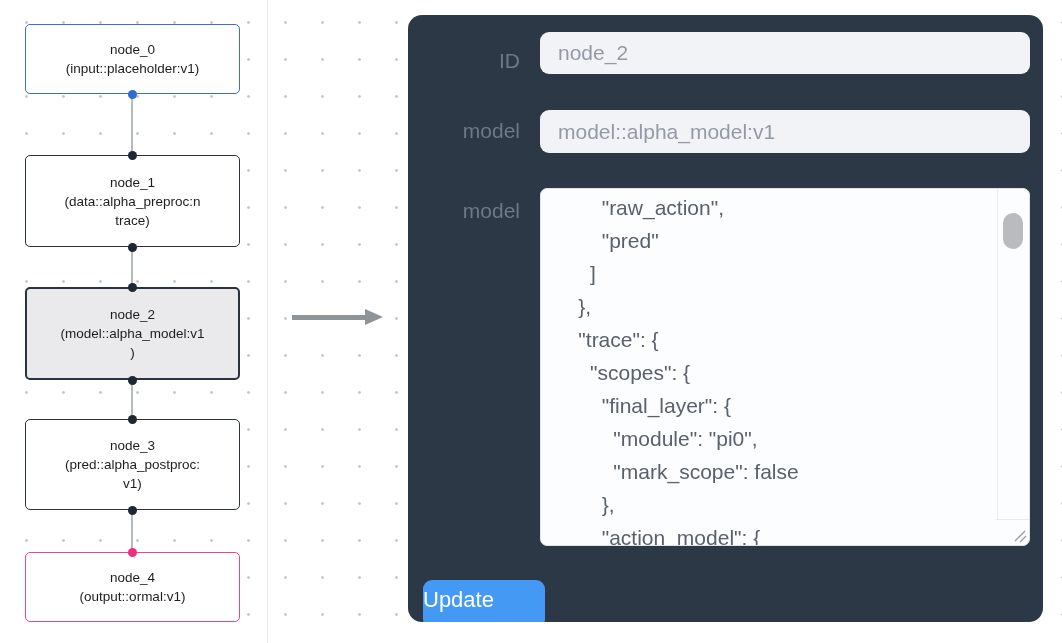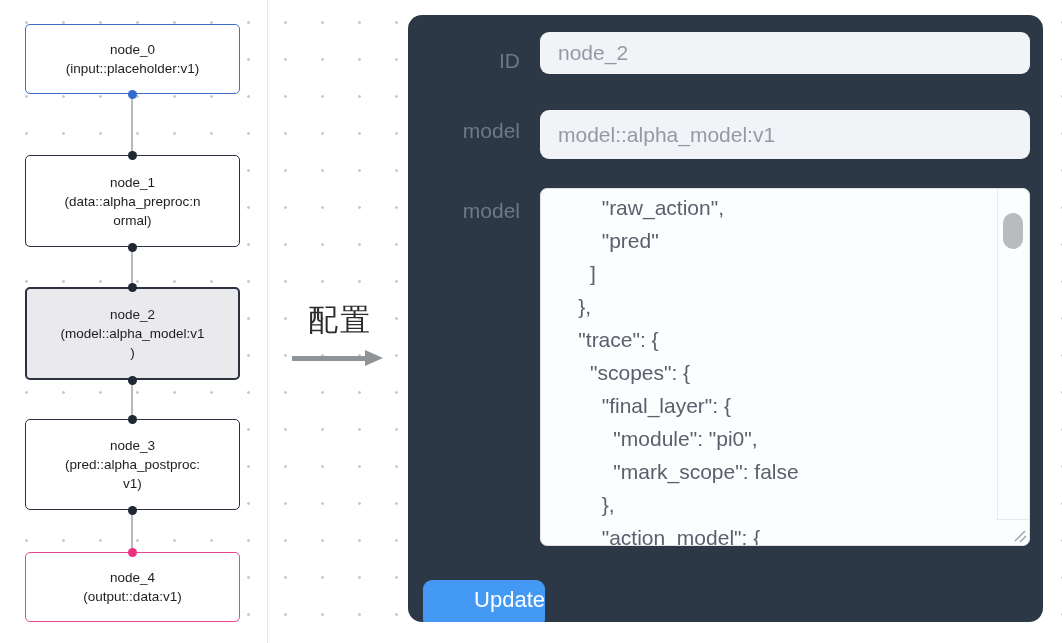--- a/index.html
+++ b/index.html
@@ -60,41 +60,41 @@
   .flabel.l-type { top:104px; }
   .flabel.l-config { top:184px; }
 
   .tinput {
     position:absolute; left:132px; width:490px; height:42px;
     background:#f1f3f7; border:none; border-radius:9px;
     font-family:"Liberation Sans", sans-serif; font-size:21px; color:#939aa6;
     padding:0 18px; outline:none;
   }
   .tinput.i-id { top:17px; }
-  .tinput.i-type { top:95px; height:49px; }
+  .tinput.i-type { top:95px; height:43px; }
 
   .ta {
     position:absolute; left:132px; top:173px; width:490px; height:358px;
     background:#fcfdfe; border:1px solid #dfe3e8; border-radius:7px; overflow:hidden;
   }
   .ta .code {
     position:absolute; left:0; top:2px; right:34px; bottom:0; padding:0 0 0 14px;
     font-family:"Liberation Sans", sans-serif; font-size:21px; line-height:33px;
     color:#59616c; white-space:pre; overflow:hidden;
   }
   .ta .vdivider { position:absolute; left:456px; top:0; width:1px; height:330px; background:#e8eaed; }
   .ta .hline { position:absolute; left:455px; right:0; top:330px; height:1px; background:#e8eaed; }
   .ta .thumb { position:absolute; left:462px; top:24px; width:20px; height:36px; background:#b9bbbf; border-radius:10px; }
   .ta .grip { position:absolute; right:2px; bottom:2px; }
 
   .update-btn {
     position:absolute; left:15px; top:565px; width:122px; height:48px;
     background:#4499f5; border:none; border-radius:9px;
     color:#ffffff; font-family:"Liberation Sans", sans-serif; font-size:22px;
-    text-align:right; padding-bottom:8px; cursor:pointer;
+    text-align:left; padding-bottom:8px; cursor:pointer;
   }
 </style>
 </head>
 <body>
 
 <div class="stage">
 
   <div class="canvas-border"></div>
 
   <div>
@@ -103,49 +103,48 @@
     <div class="edge e3"></div>
     <div class="edge e4"></div>
 
     <div class="node n0">
       <span class="lbl">node_0
 (input::placeholder:v1)</span>
     </div>
     <div class="node n1">
       <span class="lbl">node_1
 (data::alpha_preproc:n
-ormal)</span>
+trace)</span>
     </div>
     <div class="node n2">
       <span class="lbl">node_2
 (model::alpha_model:v1
 )</span>
     </div>
     <div class="node n3">
       <span class="lbl">node_3
 (pred::alpha_postproc:
 v1)</span>
     </div>
     <div class="node n4">
       <span class="lbl">node_4
-(output::data:v1)</span>
+(output::ormal:v1)</span>
     </div>
 
     <div class="handle blue" style="top:89.5px"></div>
     <div class="handle" style="top:150.5px"></div>
     <div class="handle" style="top:242.5px"></div>
     <div class="handle" style="top:282.5px"></div>
     <div class="handle" style="top:375.5px"></div>
     <div class="handle" style="top:414.5px"></div>
     <div class="handle" style="top:505.5px"></div>
     <div class="handle pink" style="top:547.5px"></div>
   </div>
 
   <div class="anno">
-    <div class="zh">配置</div>
     <div class="arrow">
       <div class="shaft"></div>
       <div class="head"></div>
     </div>
   </div>
 
   <div class="panel">
     <div class="flabel l-id">ID</div>
     <input class="tinput i-id" type="text" value="node_2" style="">
 

